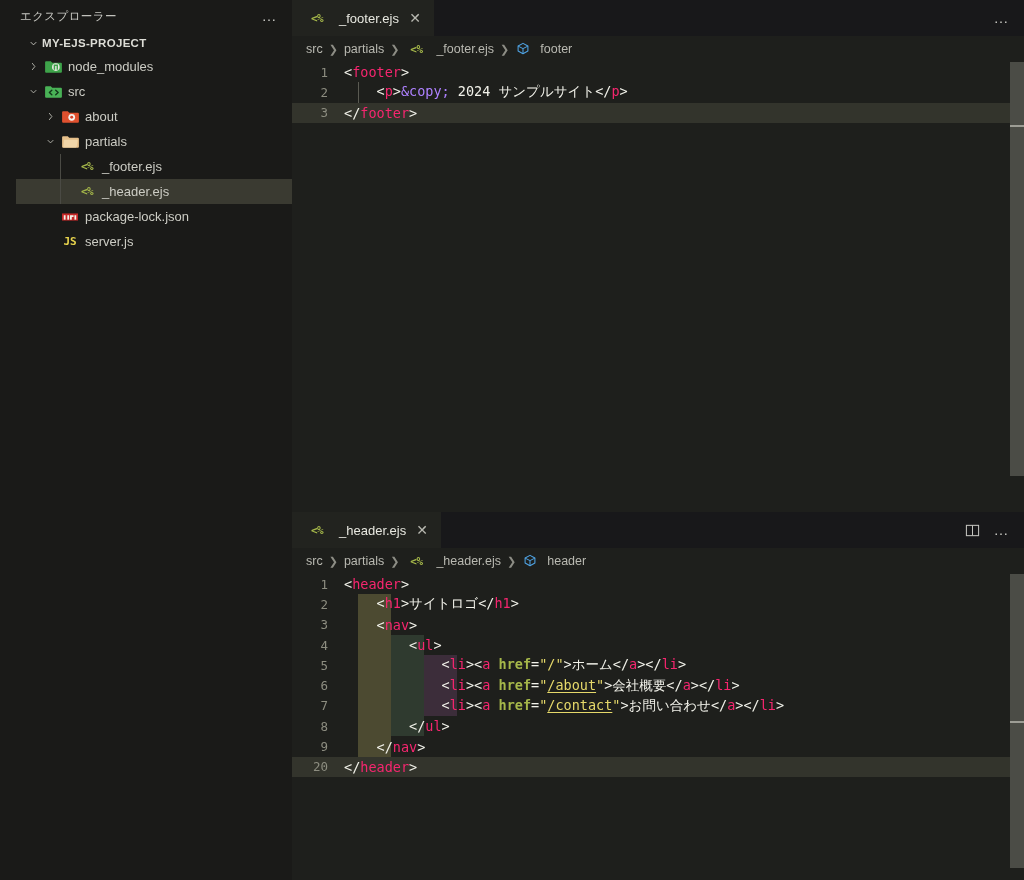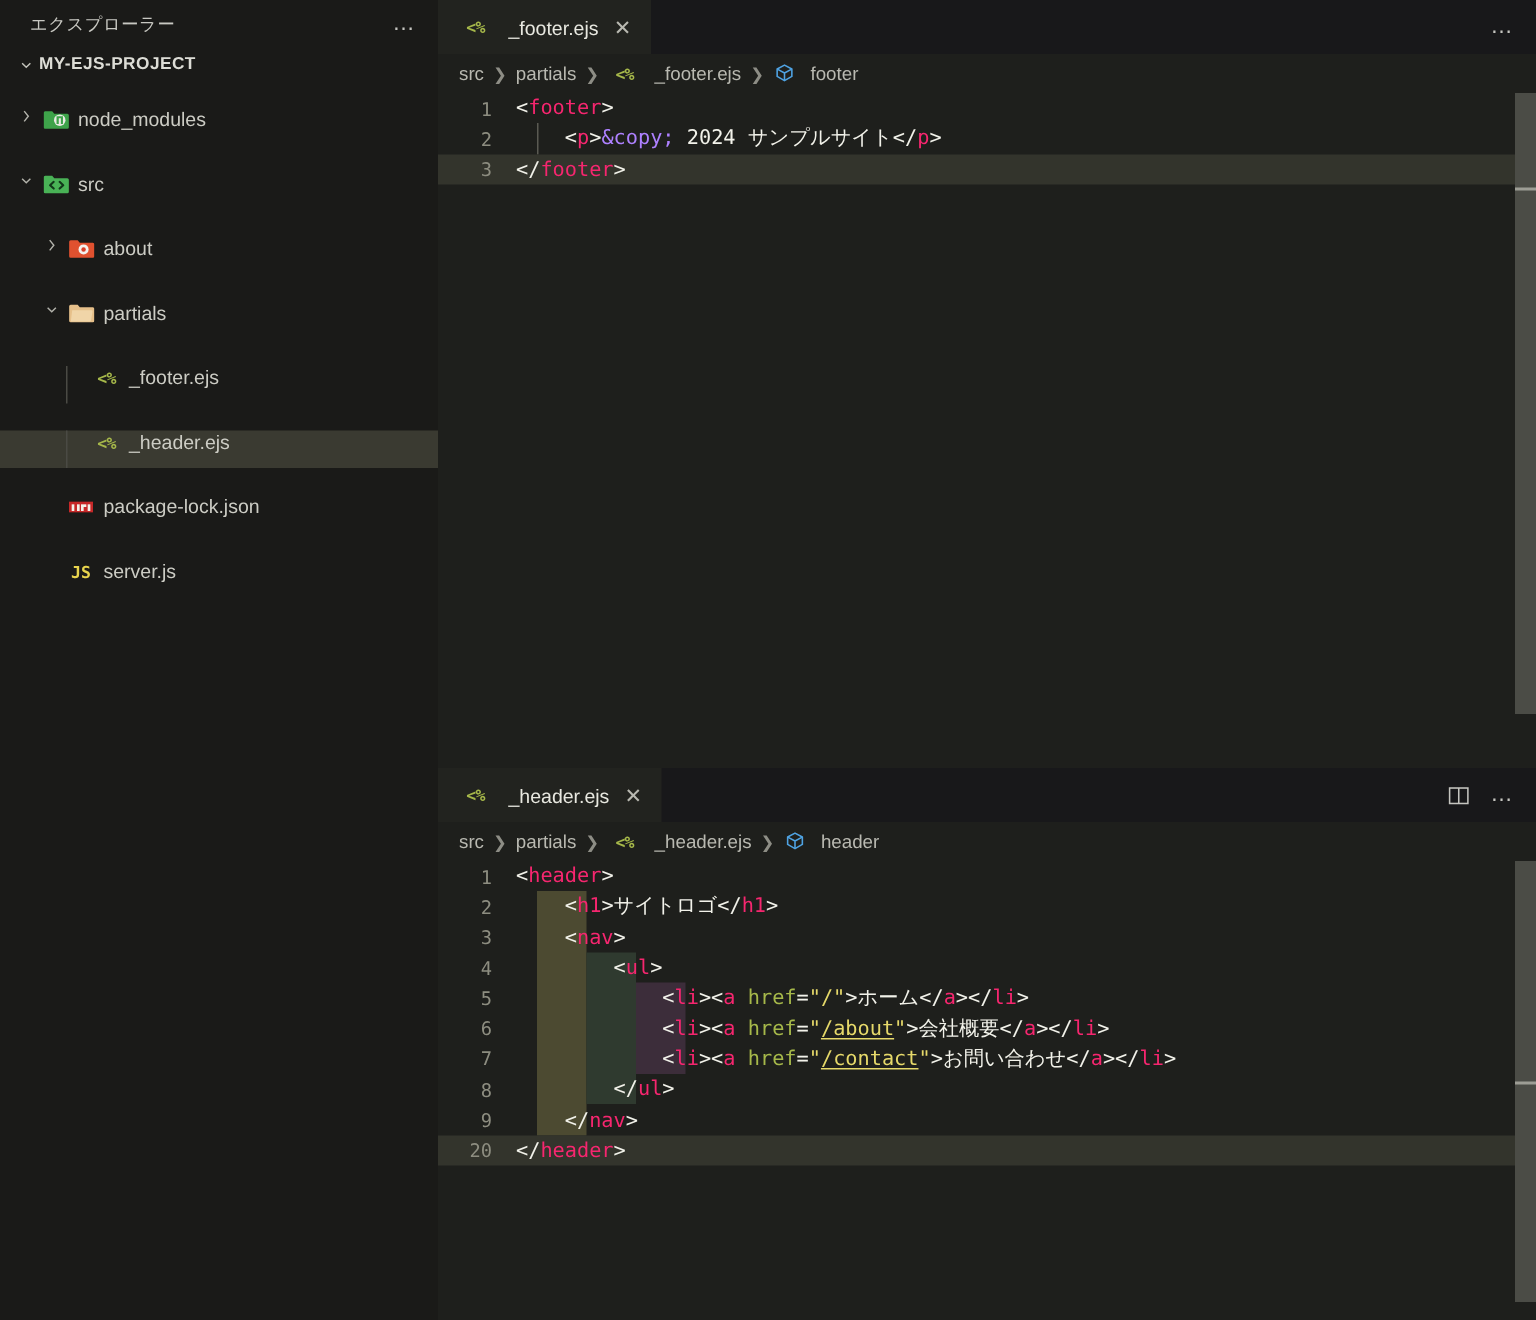--- a/index.html
+++ b/index.html
@@ -22,32 +22,31 @@
     height: 32px; flex: 0 0 32px;
     display: flex; align-items: center;
     padding: 0 14px 0 20px;
     color: #c8c8c2; font-size: 11.5px; letter-spacing: .4px;
   }
   .sb-header .title { flex: 1; font-family: Liberation Mono, monospace; }
   .dots {
     color: #c5c5c0; font-size: 15px; letter-spacing: 1.5px;
     line-height: 8px; cursor: pointer; user-select: none;
   }
-  .sb-scroll { flex: 1; overflow: hidden; }
+  .sb-scroll { flex: 1; overflow: hidden; padding-left: 16px; }
 
   .root-row {
     height: 22px; display: flex; align-items: center;
     padding-left: 8px; color: #ddddd6;
     font-size: 11.5px; font-weight: bold; letter-spacing: .3px;
   }
   .tree-row {
-    height: 25px; display: flex; align-items: flex-start;
+    height: 25px; display: flex; align-items: center;
     color: #ccccc4; font-size: 13px; position: relative;
     white-space: nowrap;
-    margin-top: 18px;
   }
   .tree-row.selected { background: #3a3a31; }
   .twisty {
     width: 18px; flex: 0 0 18px; text-align: center;
     color: #b0b0a8; font-size: 10px; line-height: 1;
   }
   .twisty svg { display:block; margin: 0 auto; }
   .ficon {
     width: 22px; flex: 0 0 22px; height: 16px;
     display: flex; align-items: center; justify-content: center;
@@ -124,21 +123,21 @@
     padding-right: 16px; color: #8d8d80; font-size: 12.5px;
     z-index: 2;
   }
   .ctext { position: relative; z-index: 2; }
   .guides { position: absolute; left: 52px; top: 0; bottom: 0; z-index: 0; }
   .g { position: absolute; top: 0; bottom: 0; }
 
   
   .s-punct { color: #f2f2ea; }
   .s-tag   { color: #f6266f; }
-  .s-attr  { color: #a6b84a; }
+  .s-attr  { color: #a6b84a; font-weight: bold; }
   .s-str   { color: #e6d96a; }
   .s-str-link { color: #e6d96a; text-decoration: underline; text-underline-offset: 2px; }
   .s-ent   { color: #ae81ff; }
   .s-txt   { color: #f2f2ea; }
 
   
   .vscroll {
     position: absolute; right: 0; top: 0; bottom: 0; width: 14px;
     z-index: 5;
   }

